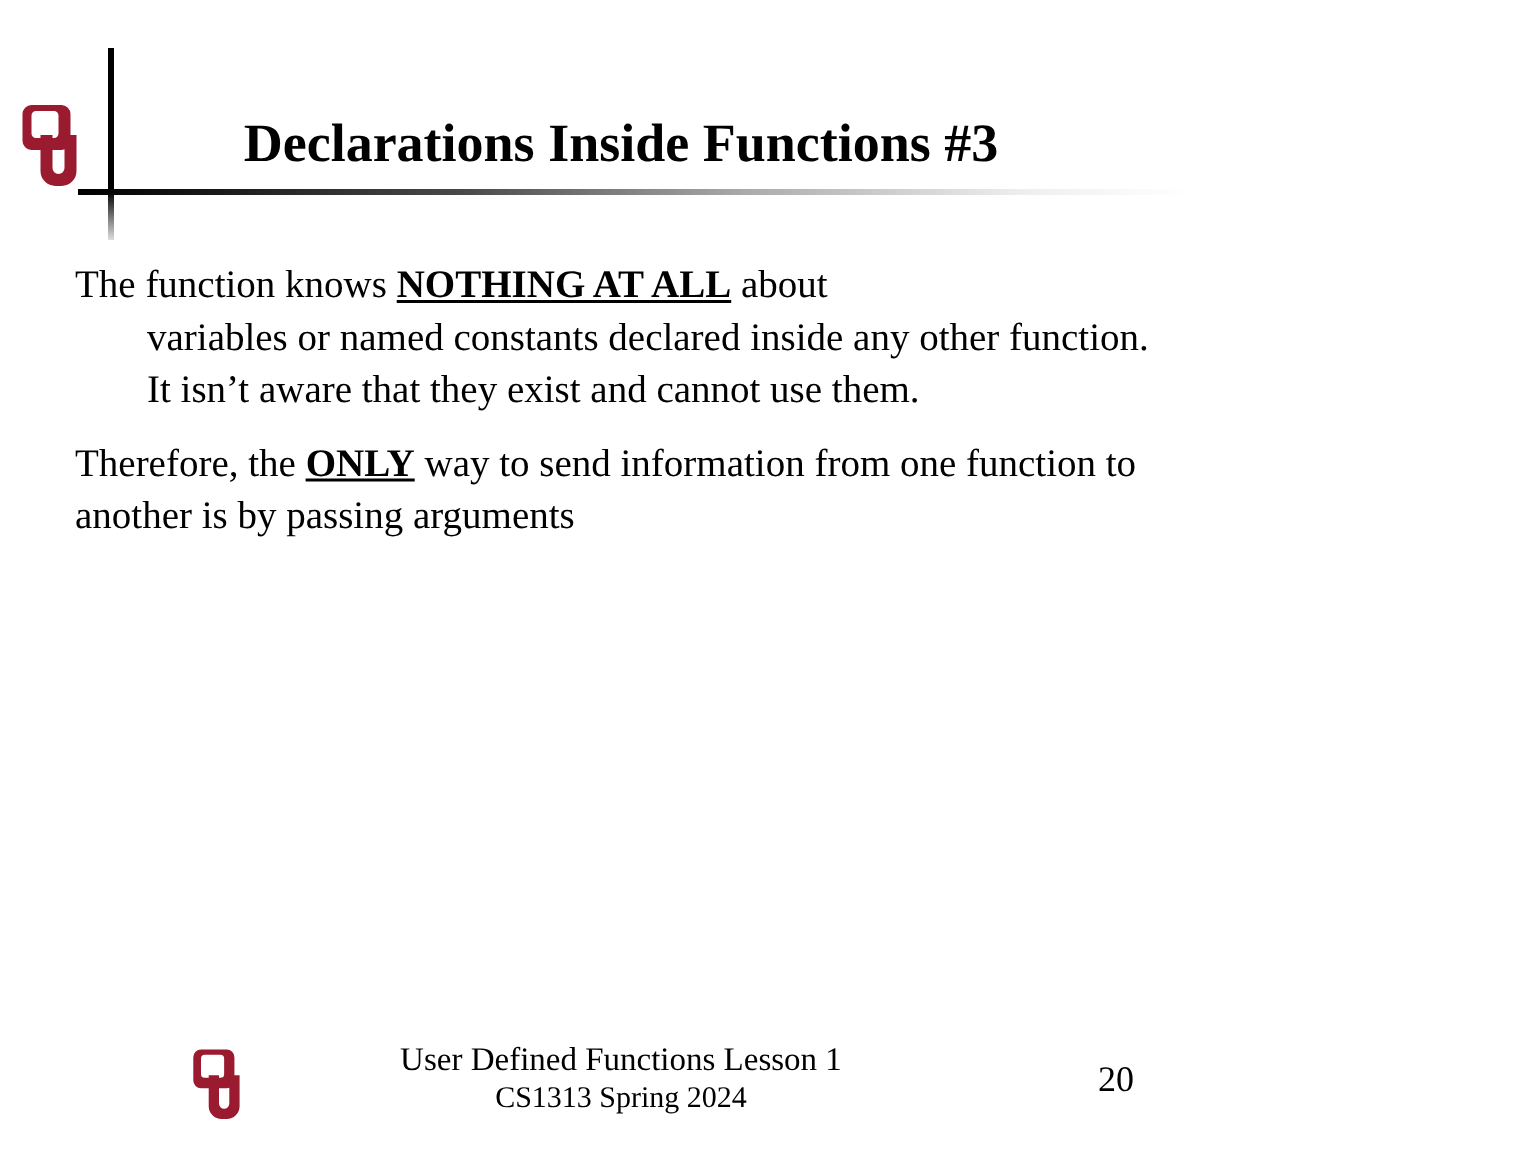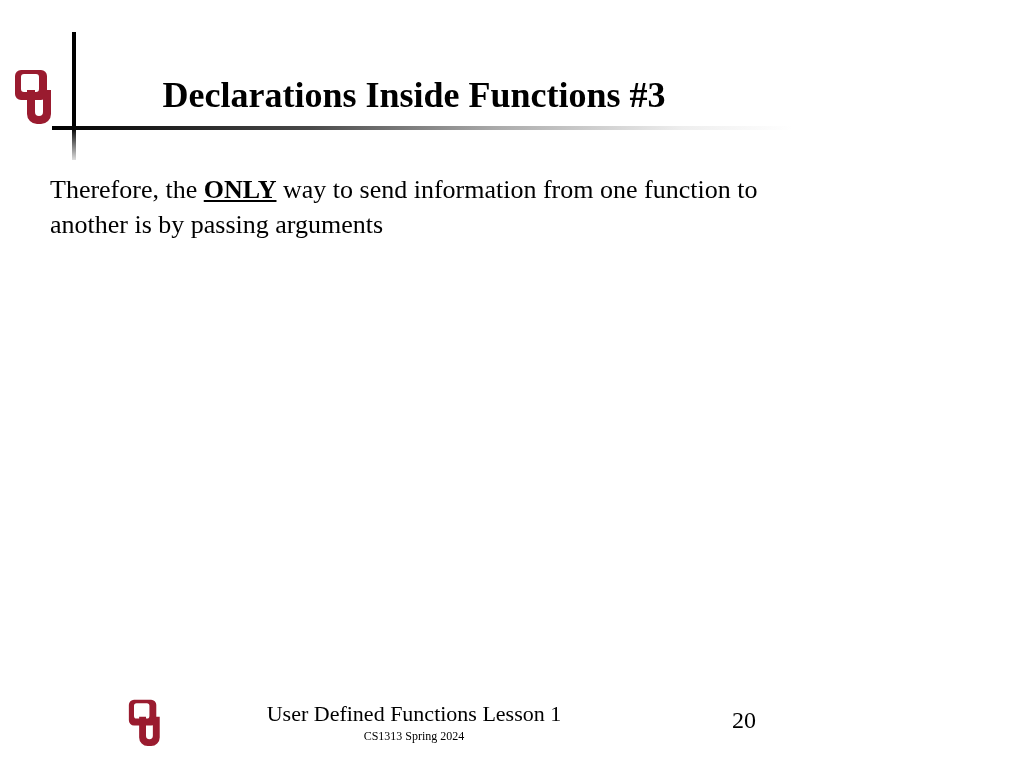--- a/index.html
+++ b/index.html
@@ -18,21 +18,21 @@
   
   .body { position: absolute; left: 50px; right: 52px; top: 172px; }
   .para { font-size: 26px; line-height: 1.35; margin-bottom: 14px; }
   .indent { display: block; padding-left: 48px; }
   .emph { font-weight: bold; text-decoration: underline; }
 
   
   .logo-bottom { position: absolute; left: 128px; bottom: 22px; }
   .footer-center { position: absolute; left: 0; right: 0; bottom: 24px; text-align: center; }
   .footer-line1 { font-size: 22px; }
-  .footer-line2 { font-size: 12px; margin-top: 2px; }
+  .footer-line2 { font-size: 20px; margin-top: 2px; }
   .pagenum { position: absolute; right: 72px; bottom: 34px; font-size: 24px; }
 
   .ou-svg { display: block; }
 </style>
 </head>
 <body>
 
 <div class="slide">
 
   <div class="logo-top">
@@ -45,20 +45,24 @@
     </svg>
   </div>
 
   <div class="vline"></div>
   <div class="hrule"></div>
 
   <h1 class="title">Declarations Inside Functions #3</h1>
 
   <div class="body">
     <p class="para">
+      <span>The function knows </span><span class="emph">NOTHING AT ALL</span><span> about</span>
+      <span class="indent">variables or named constants declared inside any other function. It isn’t aware that they exist and cannot use them.</span>
+    </p>
+    <p class="para">
       <span>Therefore, the </span><span class="emph">ONLY</span><span> way to send information from one function to another is by passing arguments</span>
     </p>
   </div>
 
   <div class="logo-bottom">
     <svg class="ou-svg" width="36" height="48" viewBox="0 0 42 56">
       <g fill="#9a1b2f">
         <path d="M3 2 h20 a6 6 0 0 1 6 6 v18 a6 6 0 0 1 -6 6 h-20 a6 6 0 0 1 -6 -6 v-18 a6 6 0 0 1 6 -6 z
                  M3 9 v12 a3 3 0 0 0 3 3 h12 a3 3 0 0 0 3 -3 v-12 a3 3 0 0 0 -3 -3 h-12 a3 3 0 0 0 -3 3 z" transform="translate(4,0)"></path>
         <path d="M13 24 h8 v22 a4 4 0 0 0 8 0 v-22 h8 v24 a10 10 0 0 1 -10 10 h-4 a10 10 0 0 1 -10 -10 z" transform="translate(0,-2)"></path>

